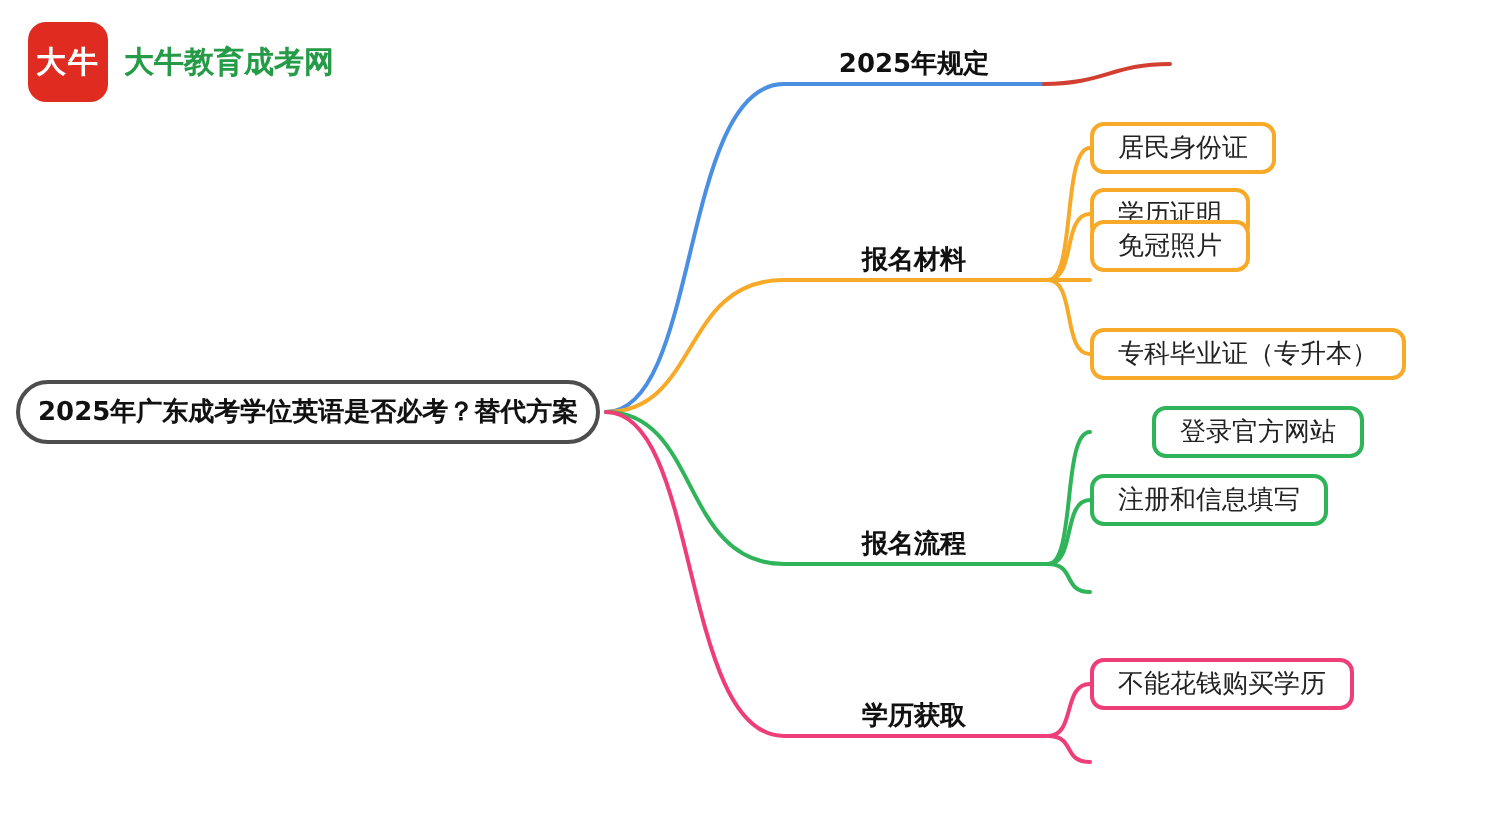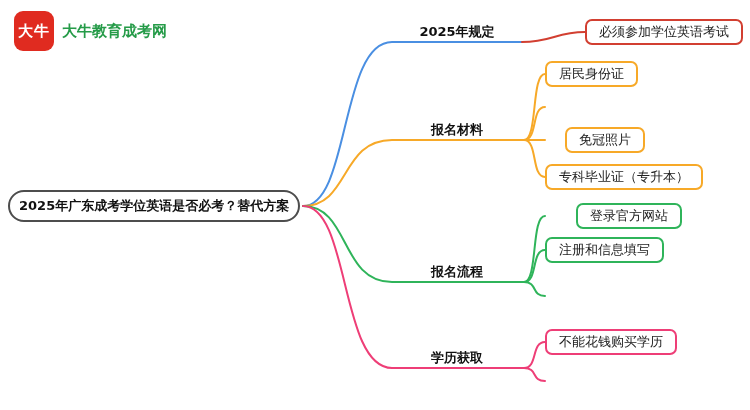--- a/index.html
+++ b/index.html
@@ -72,24 +72,24 @@
     </div>
   </div>
 
   <div class="root-node" style="border-color: rgb(77, 77, 77);">2025年广东成考学位英语是否必考？替代方案</div>
 
   <div class="branch-label" style="top:23px;">2025年规定</div>
   <div class="branch-label" style="top:121px;">报名材料</div>
   <div class="branch-label" style="top:263px;">报名流程</div>
   <div class="branch-label" style="top:349px;">学历获取</div>
 
-  <div class="leaf" style="left: 585px; top: 19px; border-color: rgb(210, 63, 49);">必须参加学位英语考试</div>
 
   <div class="leaf" style="left: 545px; top: 61px; border-color: rgb(247, 169, 40);">居民身份证</div>
-  <div class="leaf" style="left: 545px; top: 127px; border-color: rgb(247, 169, 40); margin-left: 20px;">免冠照片</div>
+  <div class="leaf" style="left: 545px; top: 94px; border-color: rgb(247, 169, 40);">学历证明</div>
+  <div class="leaf" style="left: 545px; top: 110px; border-color: rgb(247, 169, 40);">免冠照片</div>
   <div class="leaf" style="left: 545px; top: 164px; border-color: rgb(247, 169, 40);">专科毕业证（专升本）</div>
 
   <div class="leaf" style="left: 545px; top: 203px; border-color: rgb(47, 180, 90); margin-left: 31px;">登录官方网站</div>
   <div class="leaf" style="left: 545px; top: 237px; border-color: rgb(47, 180, 90);">注册和信息填写</div>
 
   <div class="leaf" style="left: 545px; top: 329px; border-color: rgb(238, 62, 119);">不能花钱购买学历</div>
 
 </div>
 
 </body></html>

